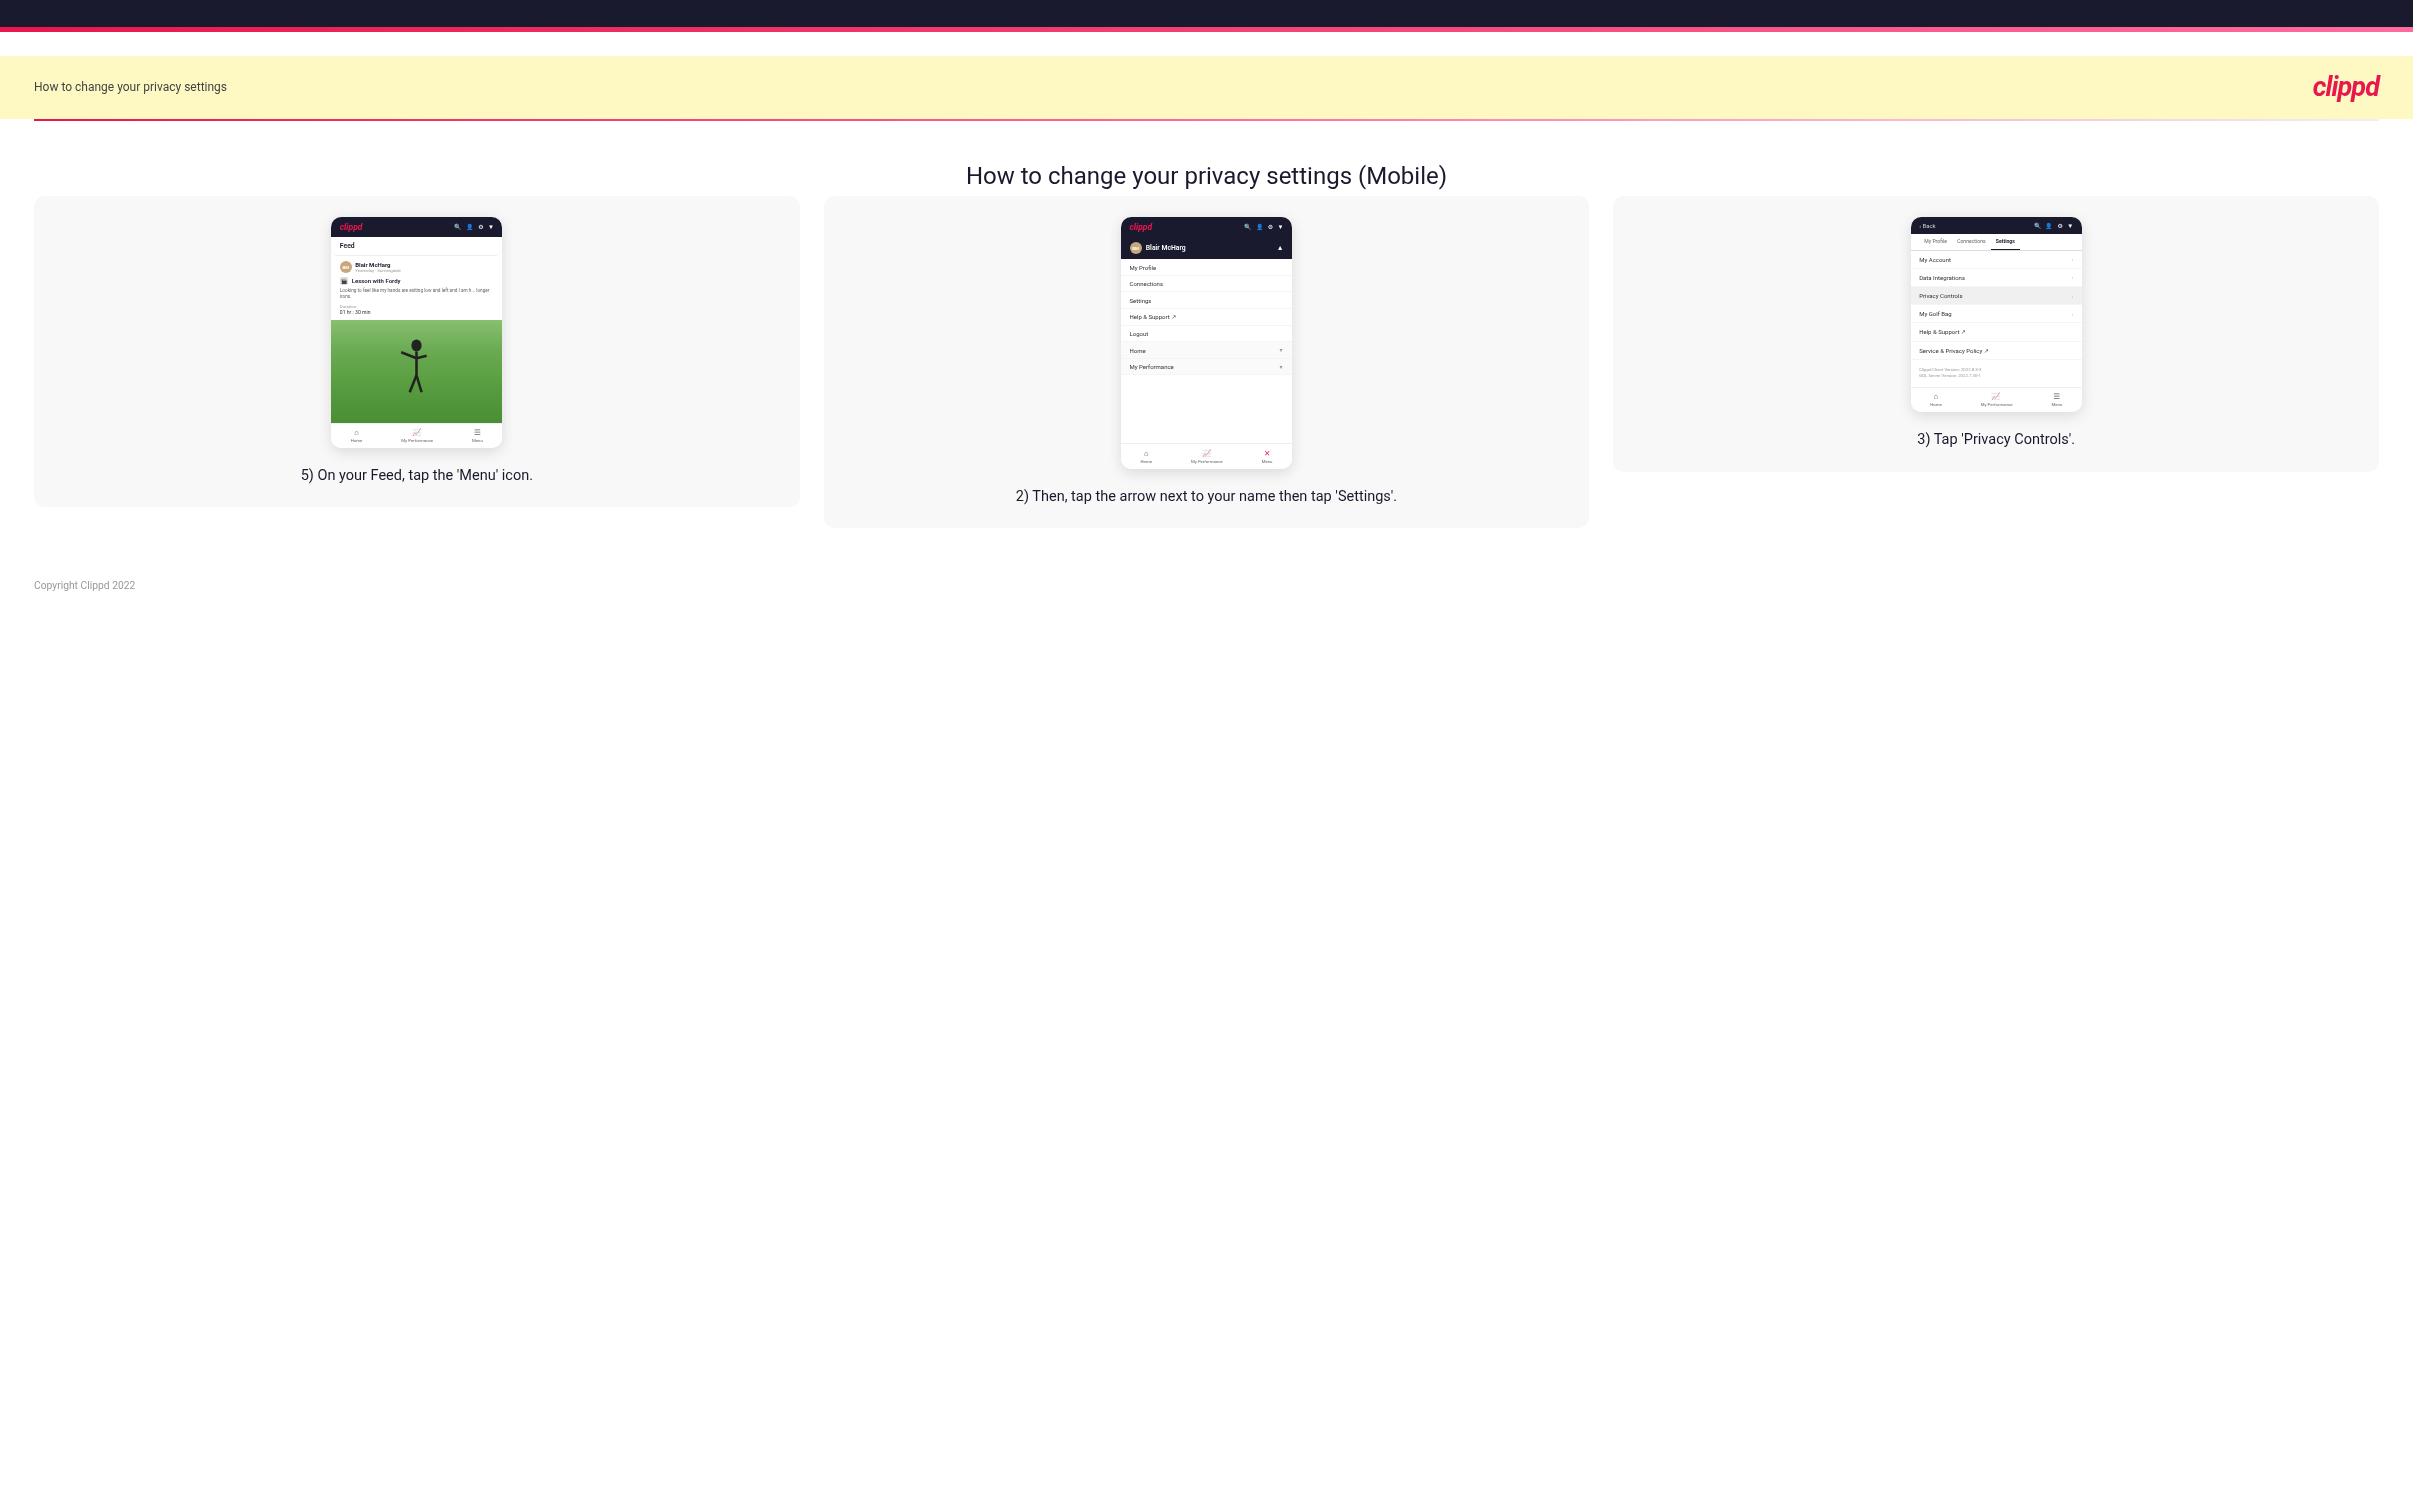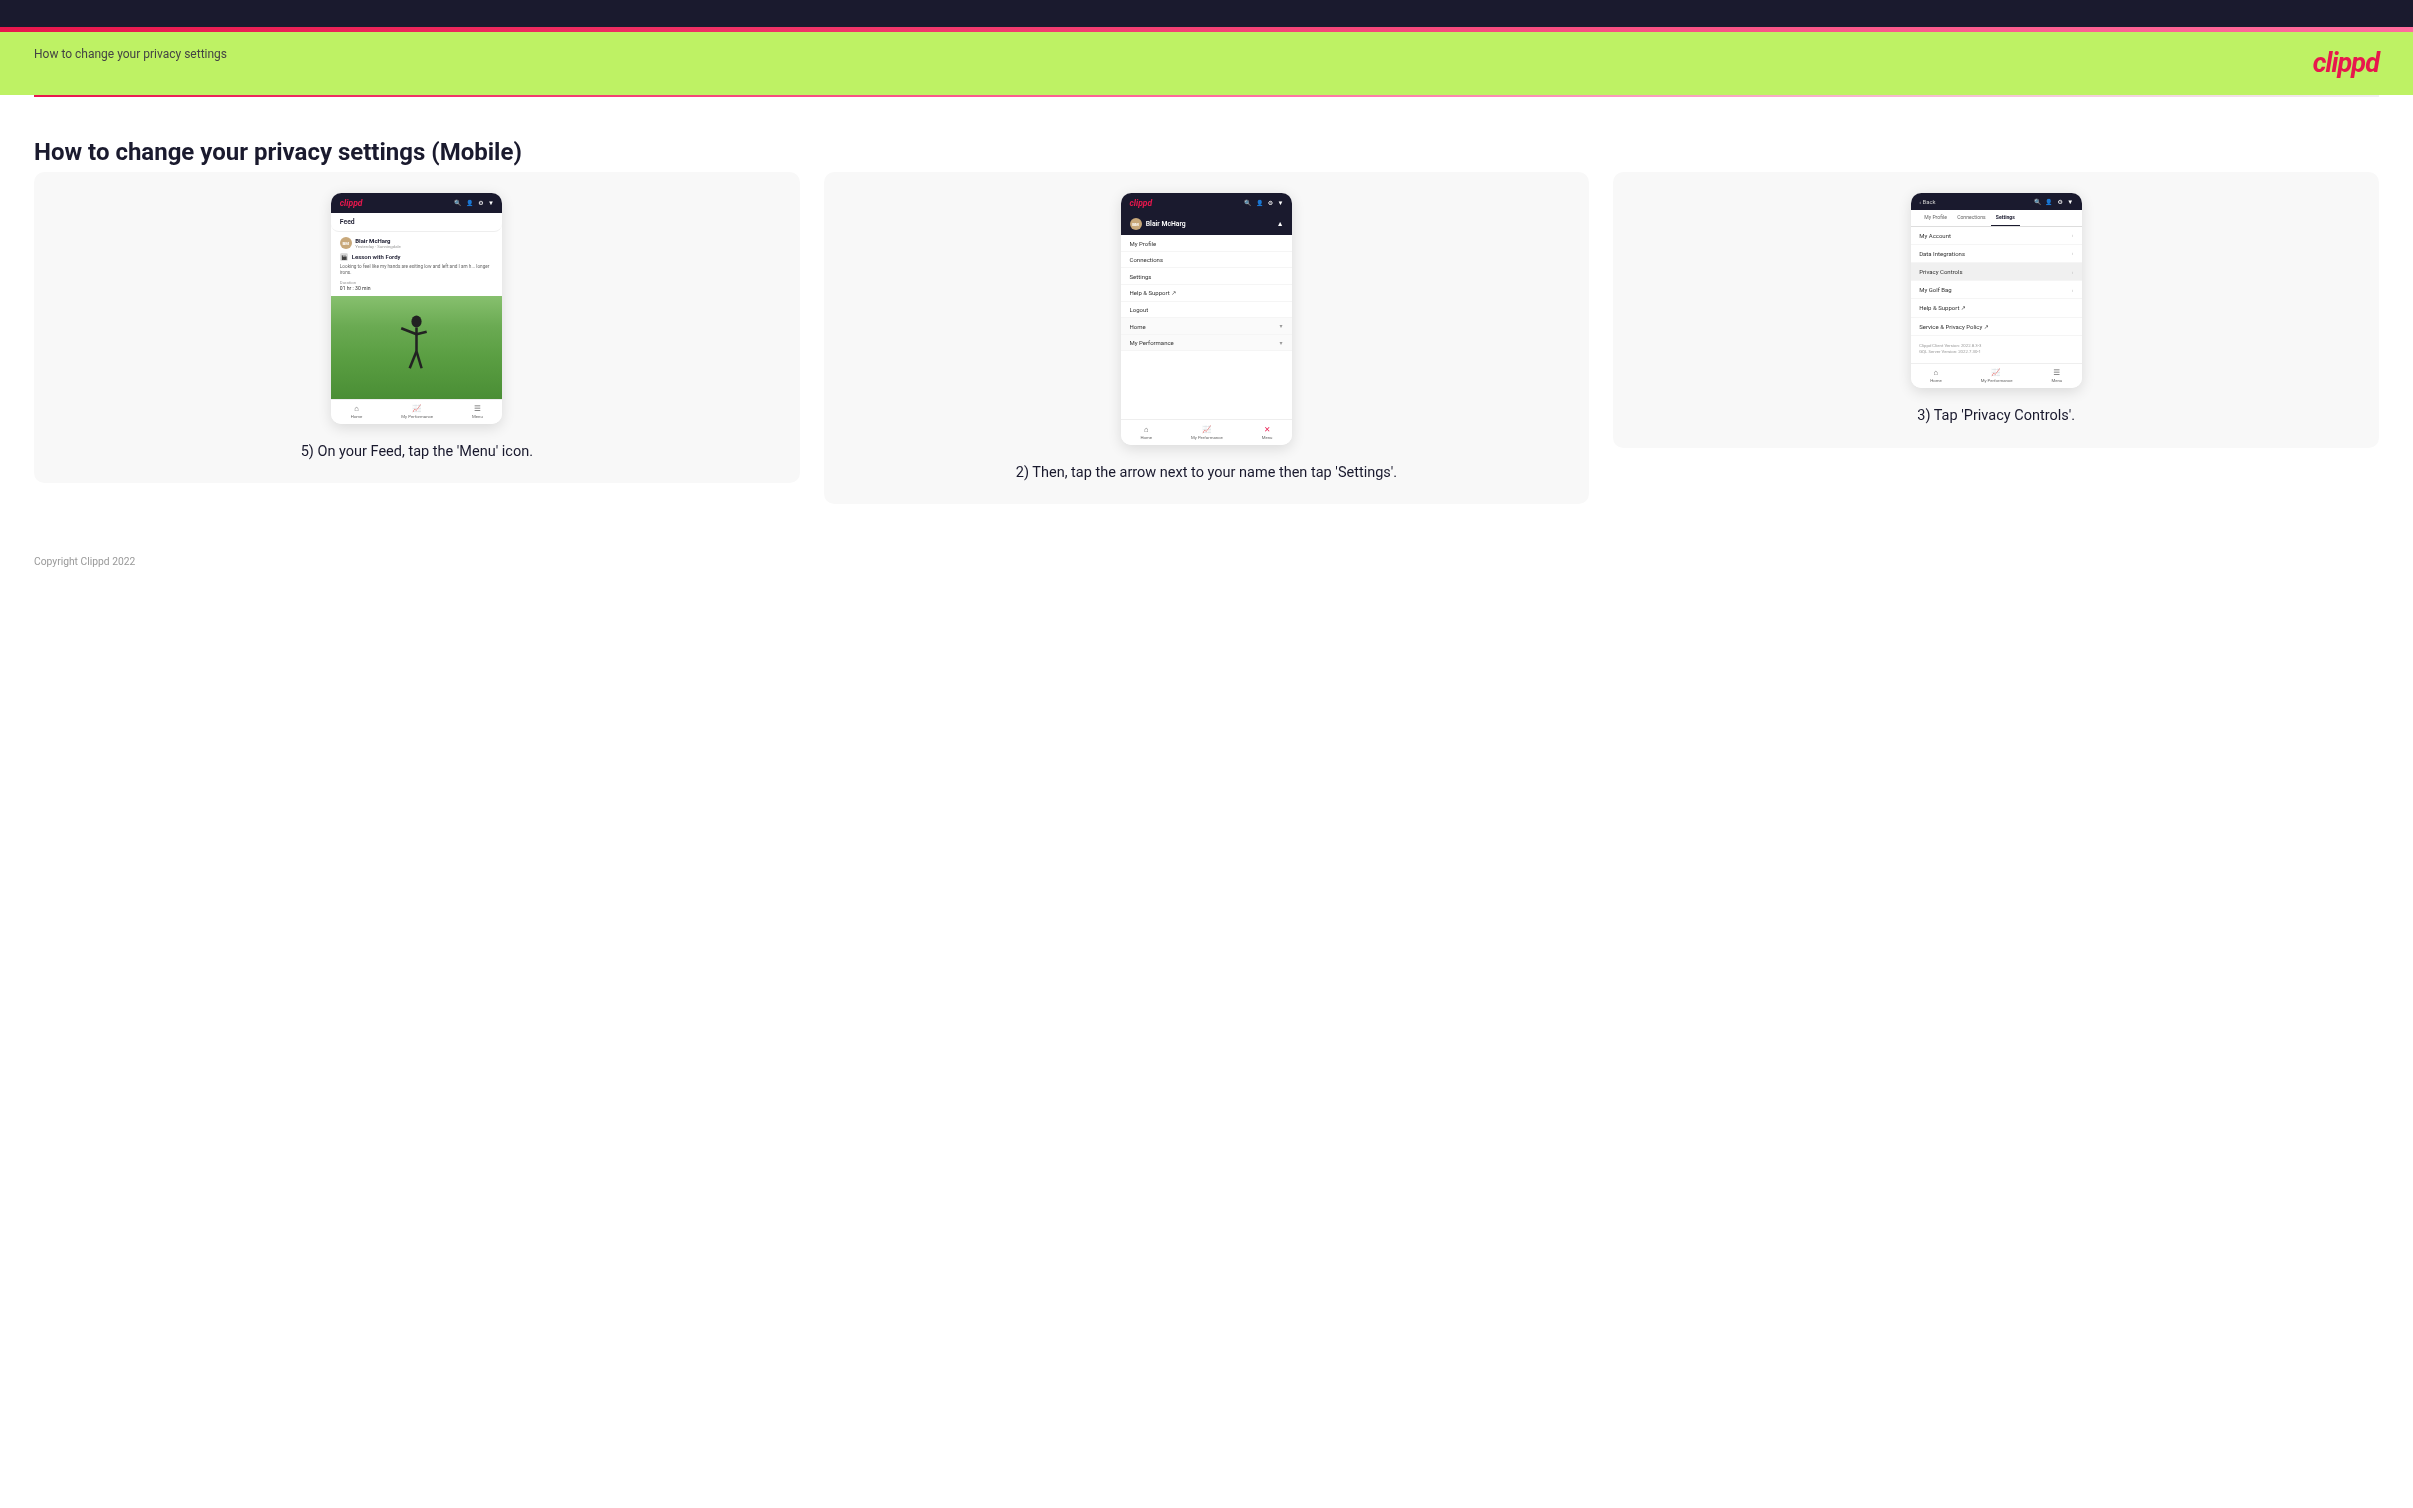--- a/index.html
+++ b/index.html
@@ -20,23 +20,25 @@
     
     .accent-bar {
       height: 5.1px;
       background: linear-gradient(90deg, #e8174d, #ff6b9d);
       width: 100%;
     }
 
     
     .header {
       display: flex;
+      align-items: center;
       justify-content: space-between;
       padding: 15.4px 34px;
-      background: #bef264;
+      background: #fef9c3;
+      margin-top: 24px;
     }
     .header-title {
       font-size: 12px;
       color: #444;
     }
     .logo {
       font-size: 27px;
       font-weight: 700;
       color: #e8174d;
       font-style: italic;
@@ -49,23 +51,24 @@
       background: linear-gradient(90deg, #e8174d 0%, #ff6b9d 50%, #f0f0f0 100%);
       margin: 0 34px;
     }
 
     
     .main-content {
       padding: 41px 34px 34px;
     }
     .page-heading {
       font-size: 24px;
-      font-weight: 700;
+      font-weight: 400;
       color: #1a1a2e;
       margin-bottom: 6.8px;
+      text-align: center;
     }
     .page-subheading {
       font-size: 15.4px;
       color: #444;
       margin-bottom: 34px;
     }
 
     
     .steps-container {
       display: flex;

